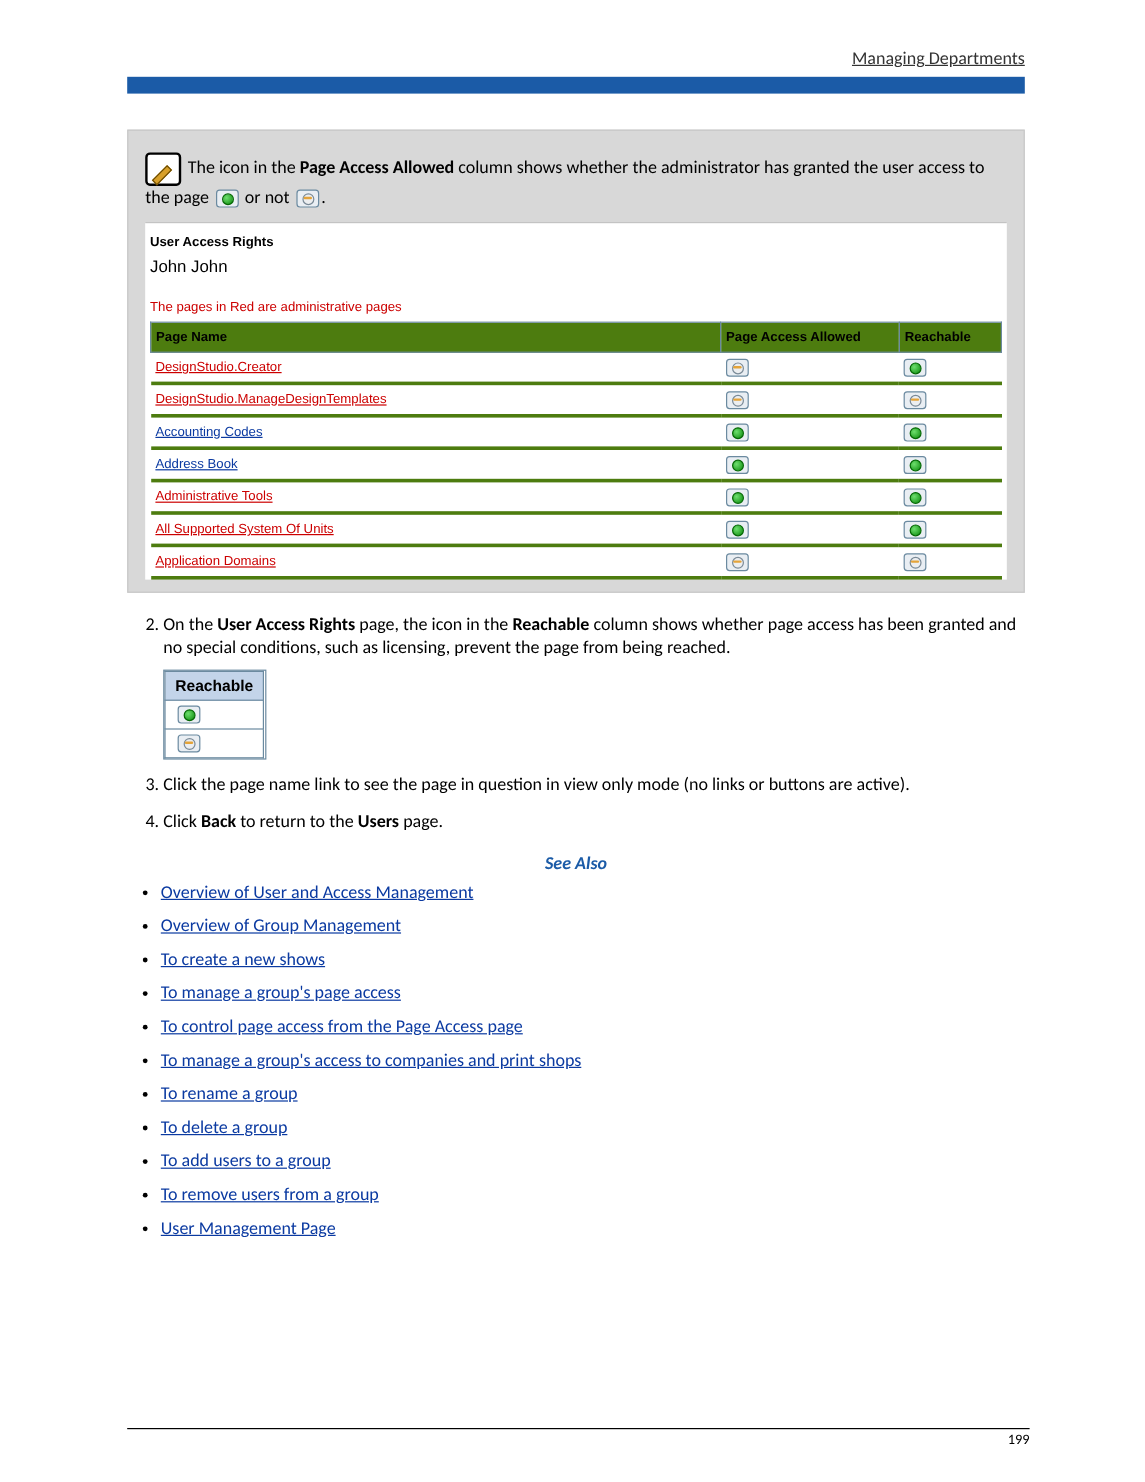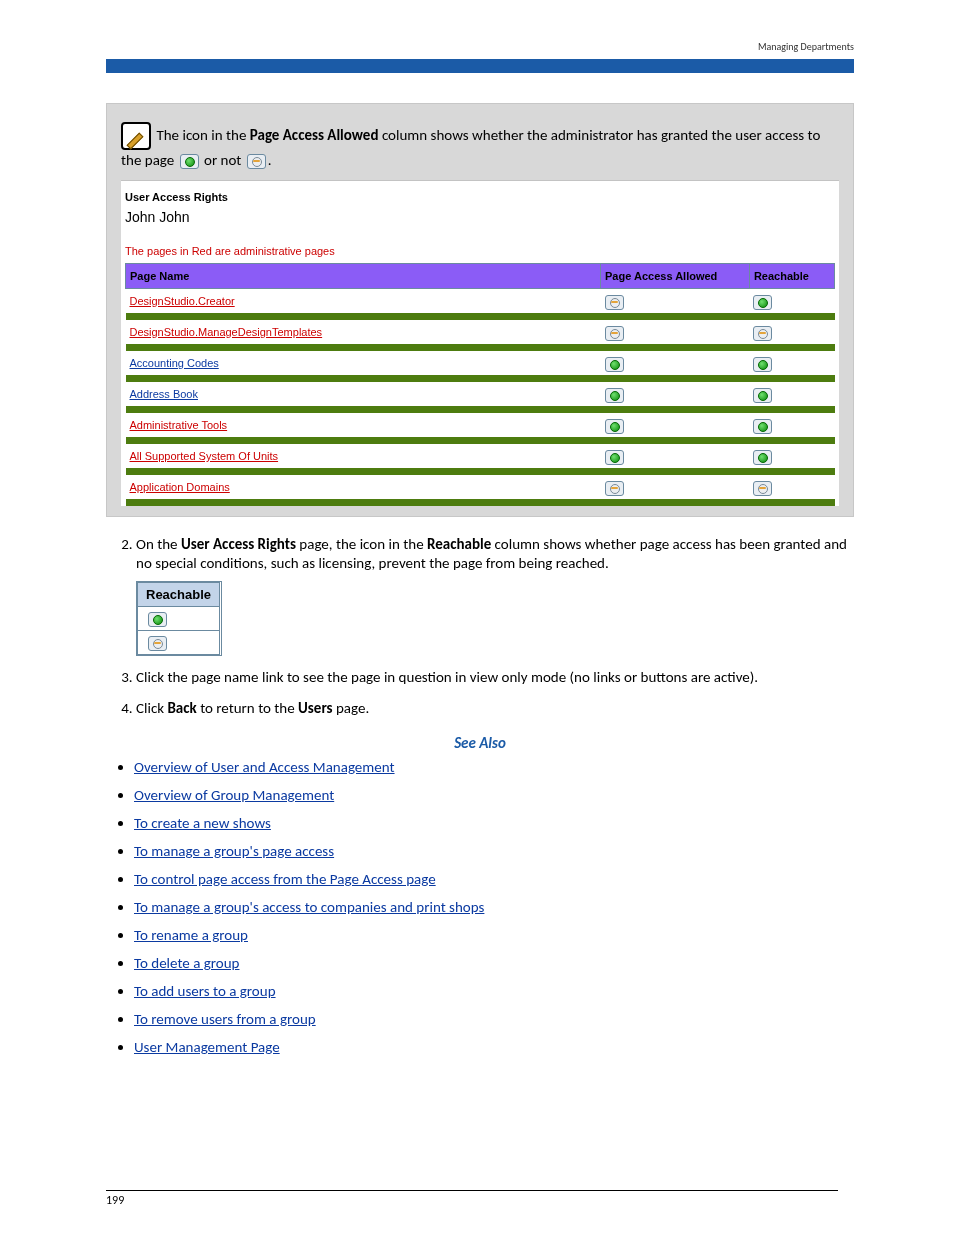--- a/index.html
+++ b/index.html
@@ -11,23 +11,24 @@
   }
   .page {
     width: 954px;
     padding: 40px 100px 30px 106px;
     box-sizing: border-box;
     position: relative;
     min-height: 1235px;
   }
   .header-right {
     text-align: right;
-    font-size: 10px;
+    font-size: 15px;
     margin-bottom: 6px;
     color: #333;
+    text-decoration: underline;
   }
   .blue-bar {
     height: 14px;
     background: #1b5ba7;
     margin-bottom: 30px;
   }
   .callout-box {
     background: #d8d8d8;
     border: 1px solid #c7c7c7;
     padding: 18px 14px 10px 14px;
@@ -103,28 +104,28 @@
   .uar-sub { font-family: Arial, sans-serif; font-size: 14px; }
   .red-note { font-family: Arial, sans-serif; font-size: 11px; color: #cc0000; margin-top: 14px; }
   table.shot {
     width: 100%;
     border-collapse: collapse;
     font-family: Arial, sans-serif;
     font-size: 11px;
     margin-top: 2px;
   }
   table.shot th {
-    background: #8b5cf6;
+    background: #4d7c0f;
     border: 1px solid #6b8aa0;
     text-align: left;
     padding: 2px 4px;
     font-weight: bold;
   }
   table.shot td {
-    border-bottom: 7px solid #4d7c0f;
+    border-bottom: 3px solid #4d7c0f;
     border-left: none;
     border-right: none;
     padding: 2px 4px;
     text-align: left;
   }
   table.shot td.center { text-align: left; padding-left: 2px; }
   .red-link { color: #cc0000; text-decoration: underline; cursor: pointer; }
   .blue-link { color: #0b3aa1; text-decoration: underline; cursor: pointer; }
   ol.body-list {
     margin: 18px 0 0 0;
@@ -169,23 +170,23 @@
     color: #000;
   }
   ul.see-links a {
     color: #0b3aa1;
     text-decoration: underline;
   }
   .footer {
     position: absolute;
     bottom: 28px;
     left: 106px;
-    right: 116px;
+    right: 96px;
     border-top: 1px solid #000;
-    text-align: left;
+    text-align: right;
     font-size: 12px;
     padding-top: 2px;
   }
 </style>
 </head>
 <body>
 
 <div class="page">
   <div class="header-right">Managing Departments</div>
   <div class="blue-bar"></div>

